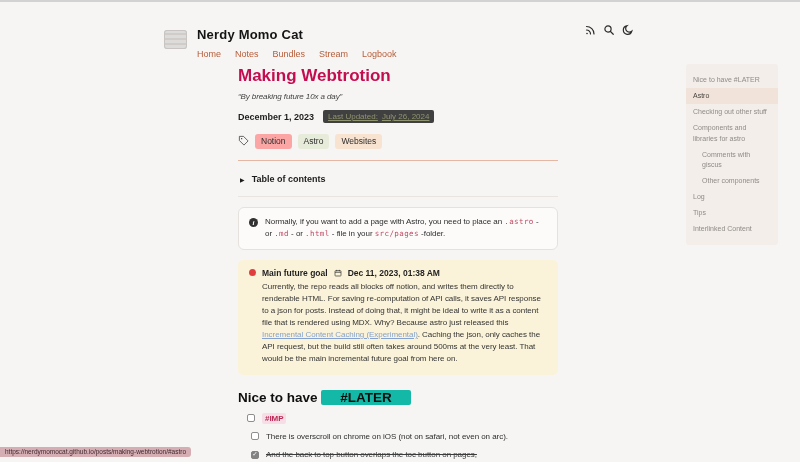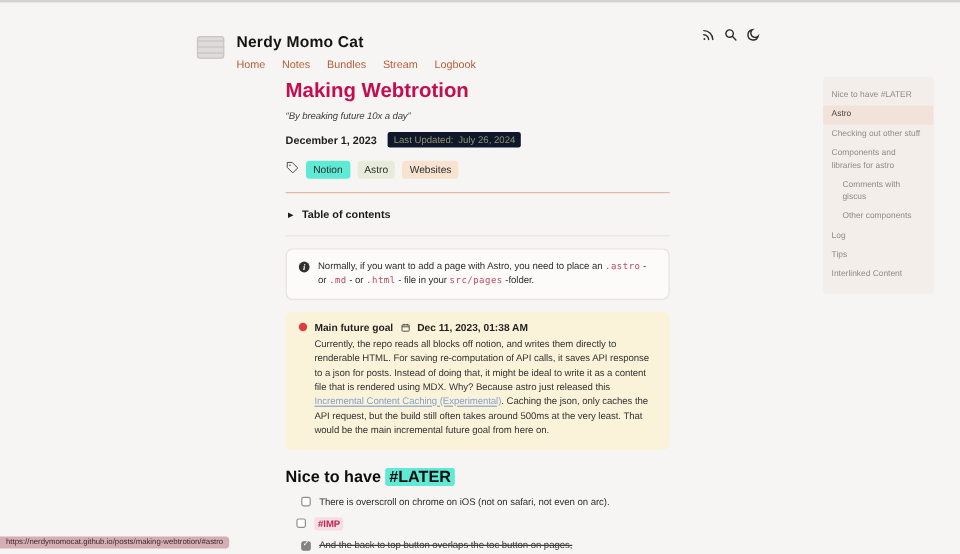--- a/index.html
+++ b/index.html
@@ -28,27 +28,27 @@
   .icon-btn { width:12px; height:12px; display:block; cursor:pointer; }
   .icon-btn svg { width:12px; height:12px; stroke:#2b2b2b; fill:none; stroke-width:2.4; stroke-linecap:round; }
 
   
   .main { position:absolute; left:238px; top:64px; width:320px; }
   h1.post-title { font-size:17px; font-weight:bold; color:#c40d50; margin-bottom:6px; }
   .subtitle { font-size:8px; font-style:italic; color:#3f3f3f; margin-bottom:9px; letter-spacing:-.1px; }
   .meta { display:flex; align-items:center; gap:9px; margin-bottom:9px; }
   .pub-date { font-size:9px; font-weight:bold; color:#1d1d1d; }
   .updated-badge {
-    font-size:8px; color:#90946f; background:#0f172a;
-    padding:2px 5px; border-radius:2px; display:flex; gap:4px;
+    font-size:8px; color:#90946f; background:#404040;
+    padding:2px 5px; border-radius:2px; display:flex; gap:4px;text-decoration:underline;
   }
   .tags { display:flex; align-items:center; gap:6px; margin-bottom:10px; }
   .tag-icon svg { width:11px; height:11px; stroke:#333; fill:none; stroke-width:1.6; stroke-linejoin:round; }
   .pill { font-size:8.5px; color:#2d2d2d; padding:2.5px 6px; border-radius:3px; cursor:pointer; }
-  .pill.gray  { background:#5eead4;text-align:center; }
+  .pill.gray  { background:#fca5a5;text-align:center; }
   .pill.green { background:#e7ecda; }
   .pill.peach { background:#f8e3d0; }
   .rule { border:none; border-top:1.5px solid #e3b7a3; margin:4px 0 0; }
 
   .toc-row { display:flex; align-items:center; gap:7px; padding:13px 2px 12px; border-bottom:1px solid #e7e4e1; cursor:pointer; }
   .toc-tri { font-size:6px; color:#1c1c1c; }
   .toc-label { font-size:9px; font-weight:bold; color:#1c1c1c; }
 
   .info-callout {
     margin-top:10px; background:#fcfbfa; border:1px solid #e5e2de; border-radius:6px;
@@ -65,21 +65,21 @@
   .goal-callout { margin-top:10px; background:#fbf3d9; border-radius:5px; padding:8px 11px 10px; }
   .goal-head { display:flex; align-items:center; gap:6px; }
   .goal-dot { flex:none; width:7px; height:7px; border-radius:50%; background:#e03e3e; }
   .goal-title { font-size:8.5px; font-weight:bold; color:#1f1f1f; }
   .cal-icon svg { width:8px; height:8px; stroke:#2b2b2b; fill:none; stroke-width:2; display:block; }
   .goal-date { font-size:8.5px; font-weight:bold; color:#1f1f1f; }
   .goal-body { font-size:8px; line-height:1.5; color:#333; margin:3px 0 0 13px; letter-spacing:-.05px; }
   .goal-link { color:#84a2cd; text-decoration:underline; cursor:pointer; }
 
   h2.section-heading { margin-top:15px; font-size:13.5px; font-weight:bold; color:#0e0e0e; }
-  h2 .mark { background:#5eead4; padding:0 3px; border-radius:2px;margin-top:24px; }
+  h2 .mark { background:#14b8a6; padding:0 19px; border-radius:2px;margin-top:24px; }
 
   .checklist { margin-top:8px; }
   .check-row { display:flex; gap:7px; margin:0 0 7px 13px; align-items:flex-start; }
   .check-row.imp { margin-left:9px; }
   .checkbox {
     flex:none; width:8px; height:8px; margin-top:1.5px; border:1px solid #8e8e8e; border-radius:2px;
     background:#fff; cursor:pointer; display:flex; align-items:center; justify-content:center;
   }
   .checkbox.checked { background:#828282; border-color:#828282; }
   .checkbox.checked::after { content:"✓"; color:#fff; font-size:6.5px; line-height:1; }
@@ -196,27 +196,27 @@
       </span>
       <span class="goal-date">Dec 11, 2023, 01:38 AM</span>
     </div>
     <p class="goal-body"><span>Currently, the repo reads all blocks off notion, and writes them directly to renderable HTML. For saving re-computation of API calls, it saves API response to a json for posts. Instead of doing that, it might be ideal to write it as a content file that is rendered using MDX. Why? Because astro just released this </span><a class="goal-link">Incremental Content Caching (Experimental)</a><span>. Caching the json, only caches the API request, but the build still often takes around 500ms at the very least. That would be the main incremental future goal from here on.</span></p>
   </div>
 
   <h2 class="section-heading"><span>Nice to have </span><span class="mark">#LATER</span></h2>
 
   <div class="checklist">
 
-  <div class="check-row">
+  <div class="check-row imp">
+      <span class="checkbox"></span>
+      <span class="check-text">#IMP</span>
+    </div>
+      <div class="check-row">
       <span class="checkbox"></span>
       <span class="check-text">There is overscroll on chrome on iOS (not on safari, not even on arc).</span>
-    </div>
-      <div class="check-row imp">
-      <span class="checkbox"></span>
-      <span class="check-text">#IMP</span>
     </div>
       <div class="check-row">
       <span class="checkbox checked"></span>
       <span class="check-text done">And the back to top button overlaps the toc button on pages,</span>
     </div>
     </div>
 </main>
 
 <aside class="toc-panel">
 

